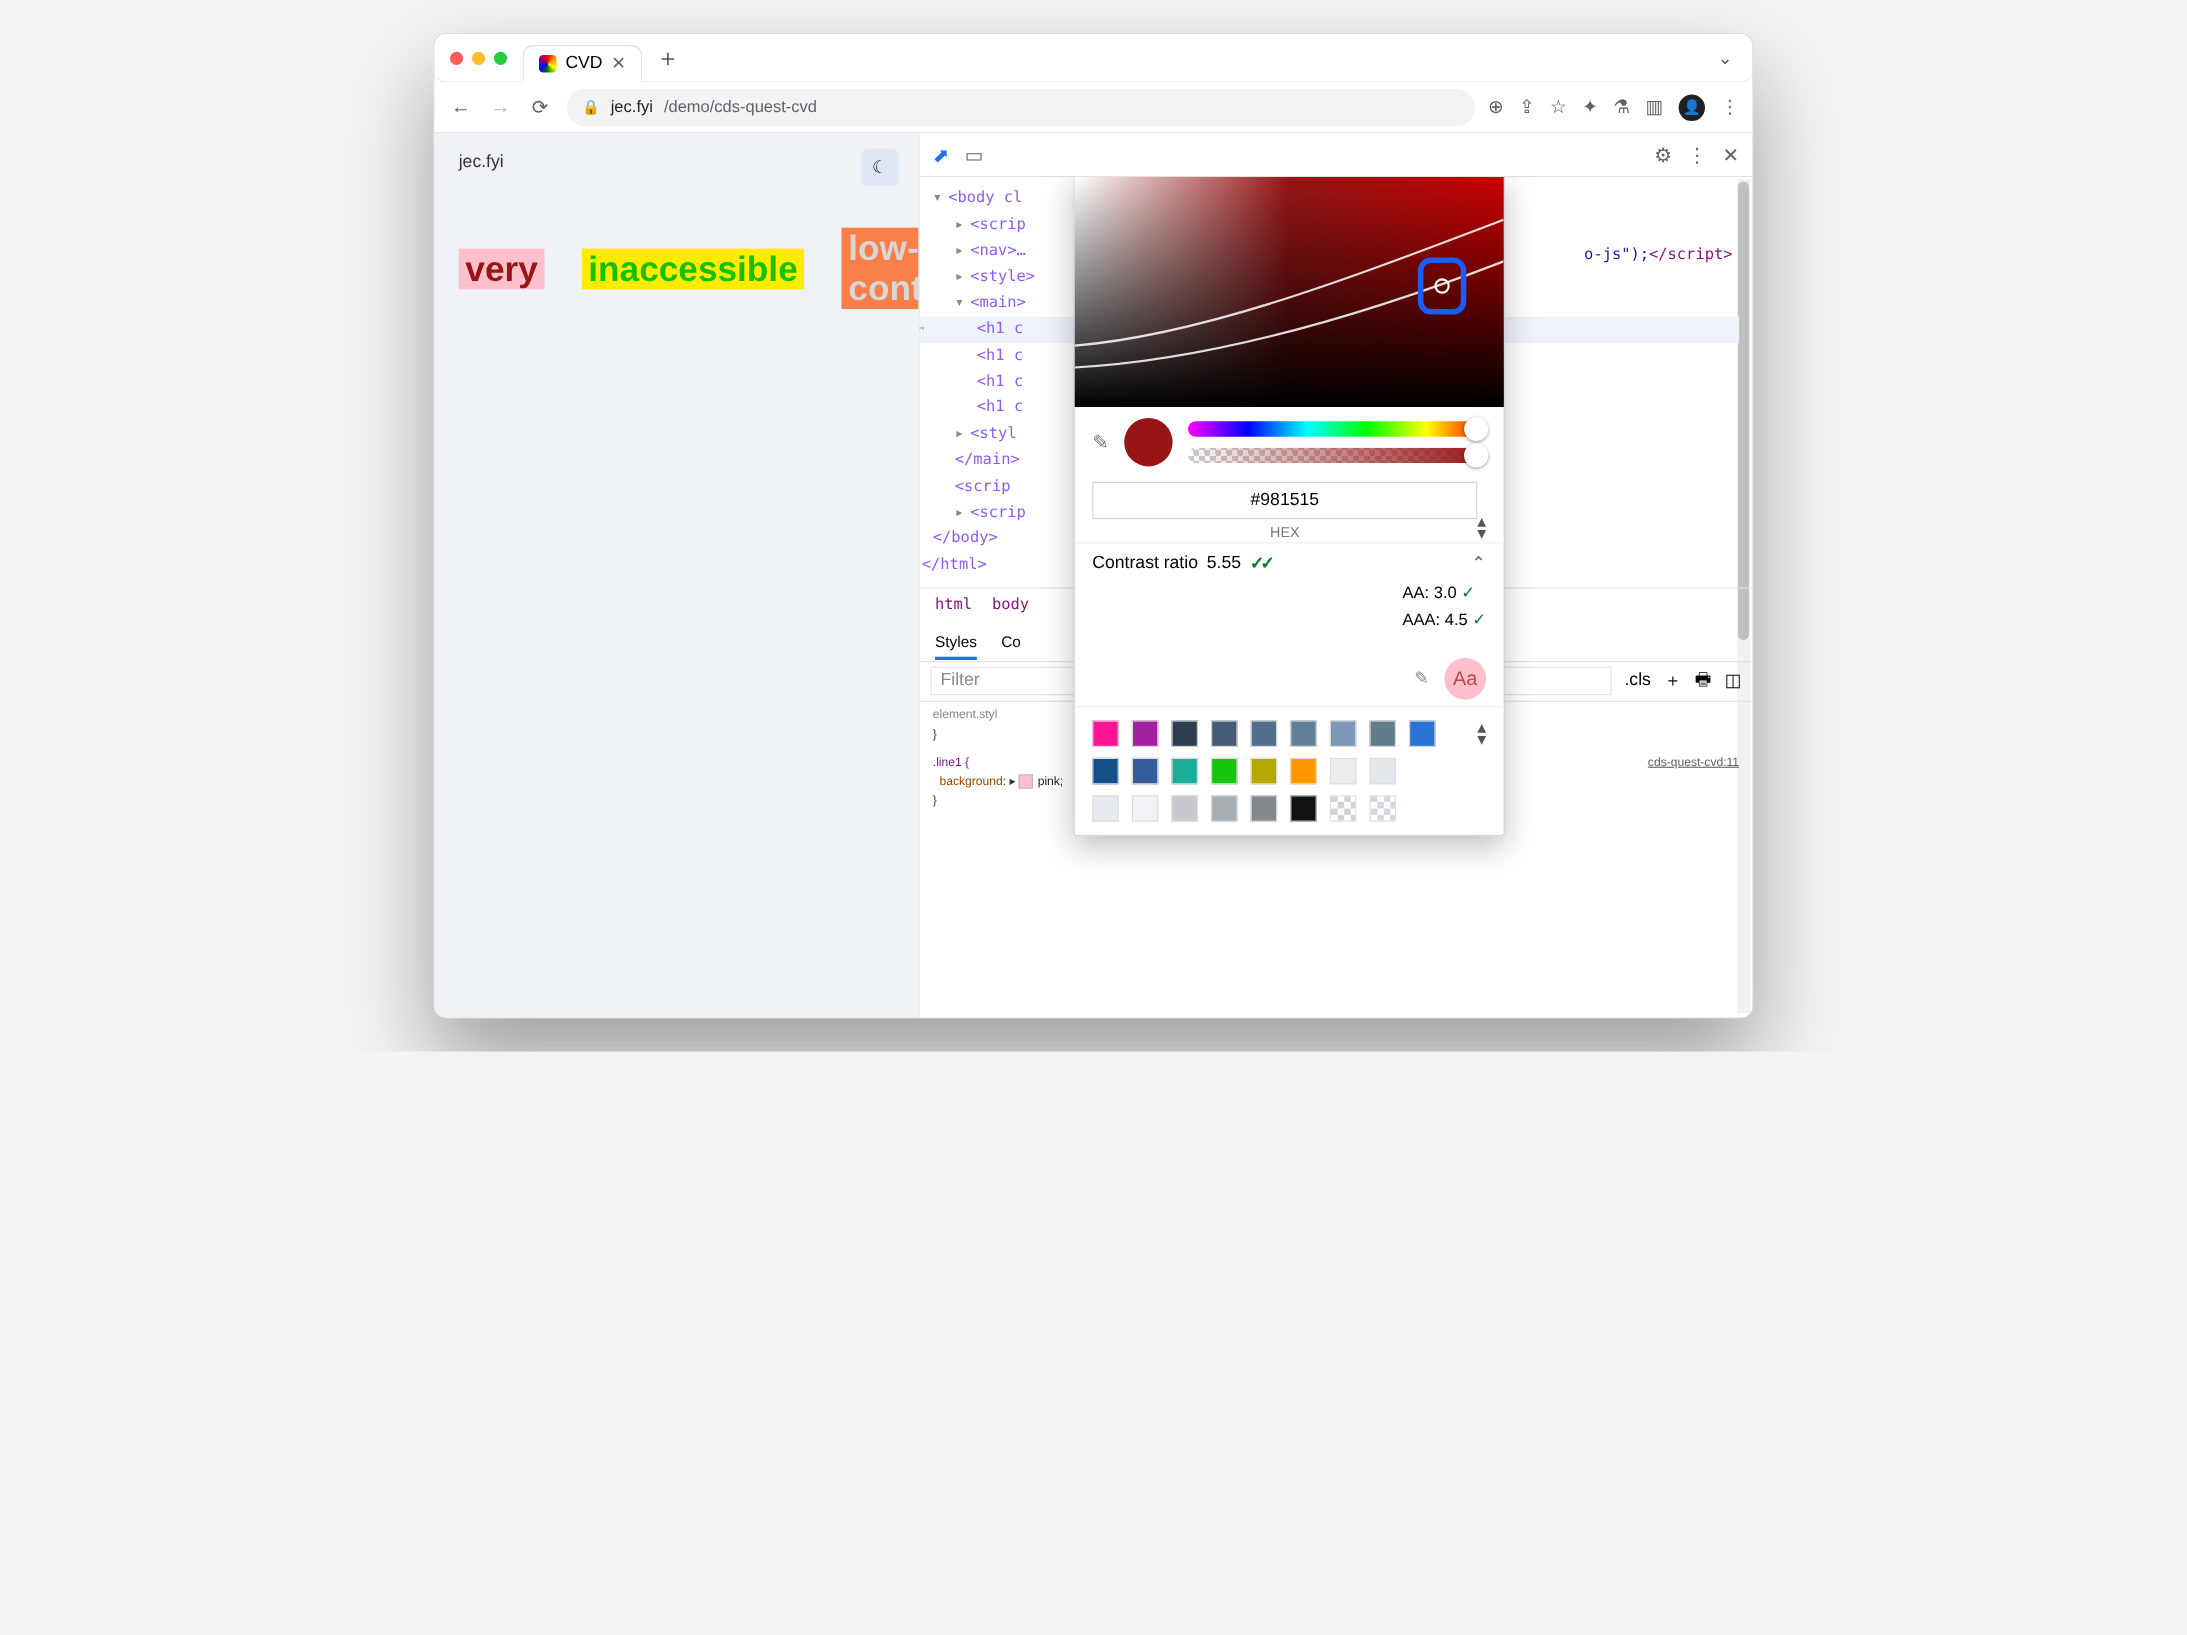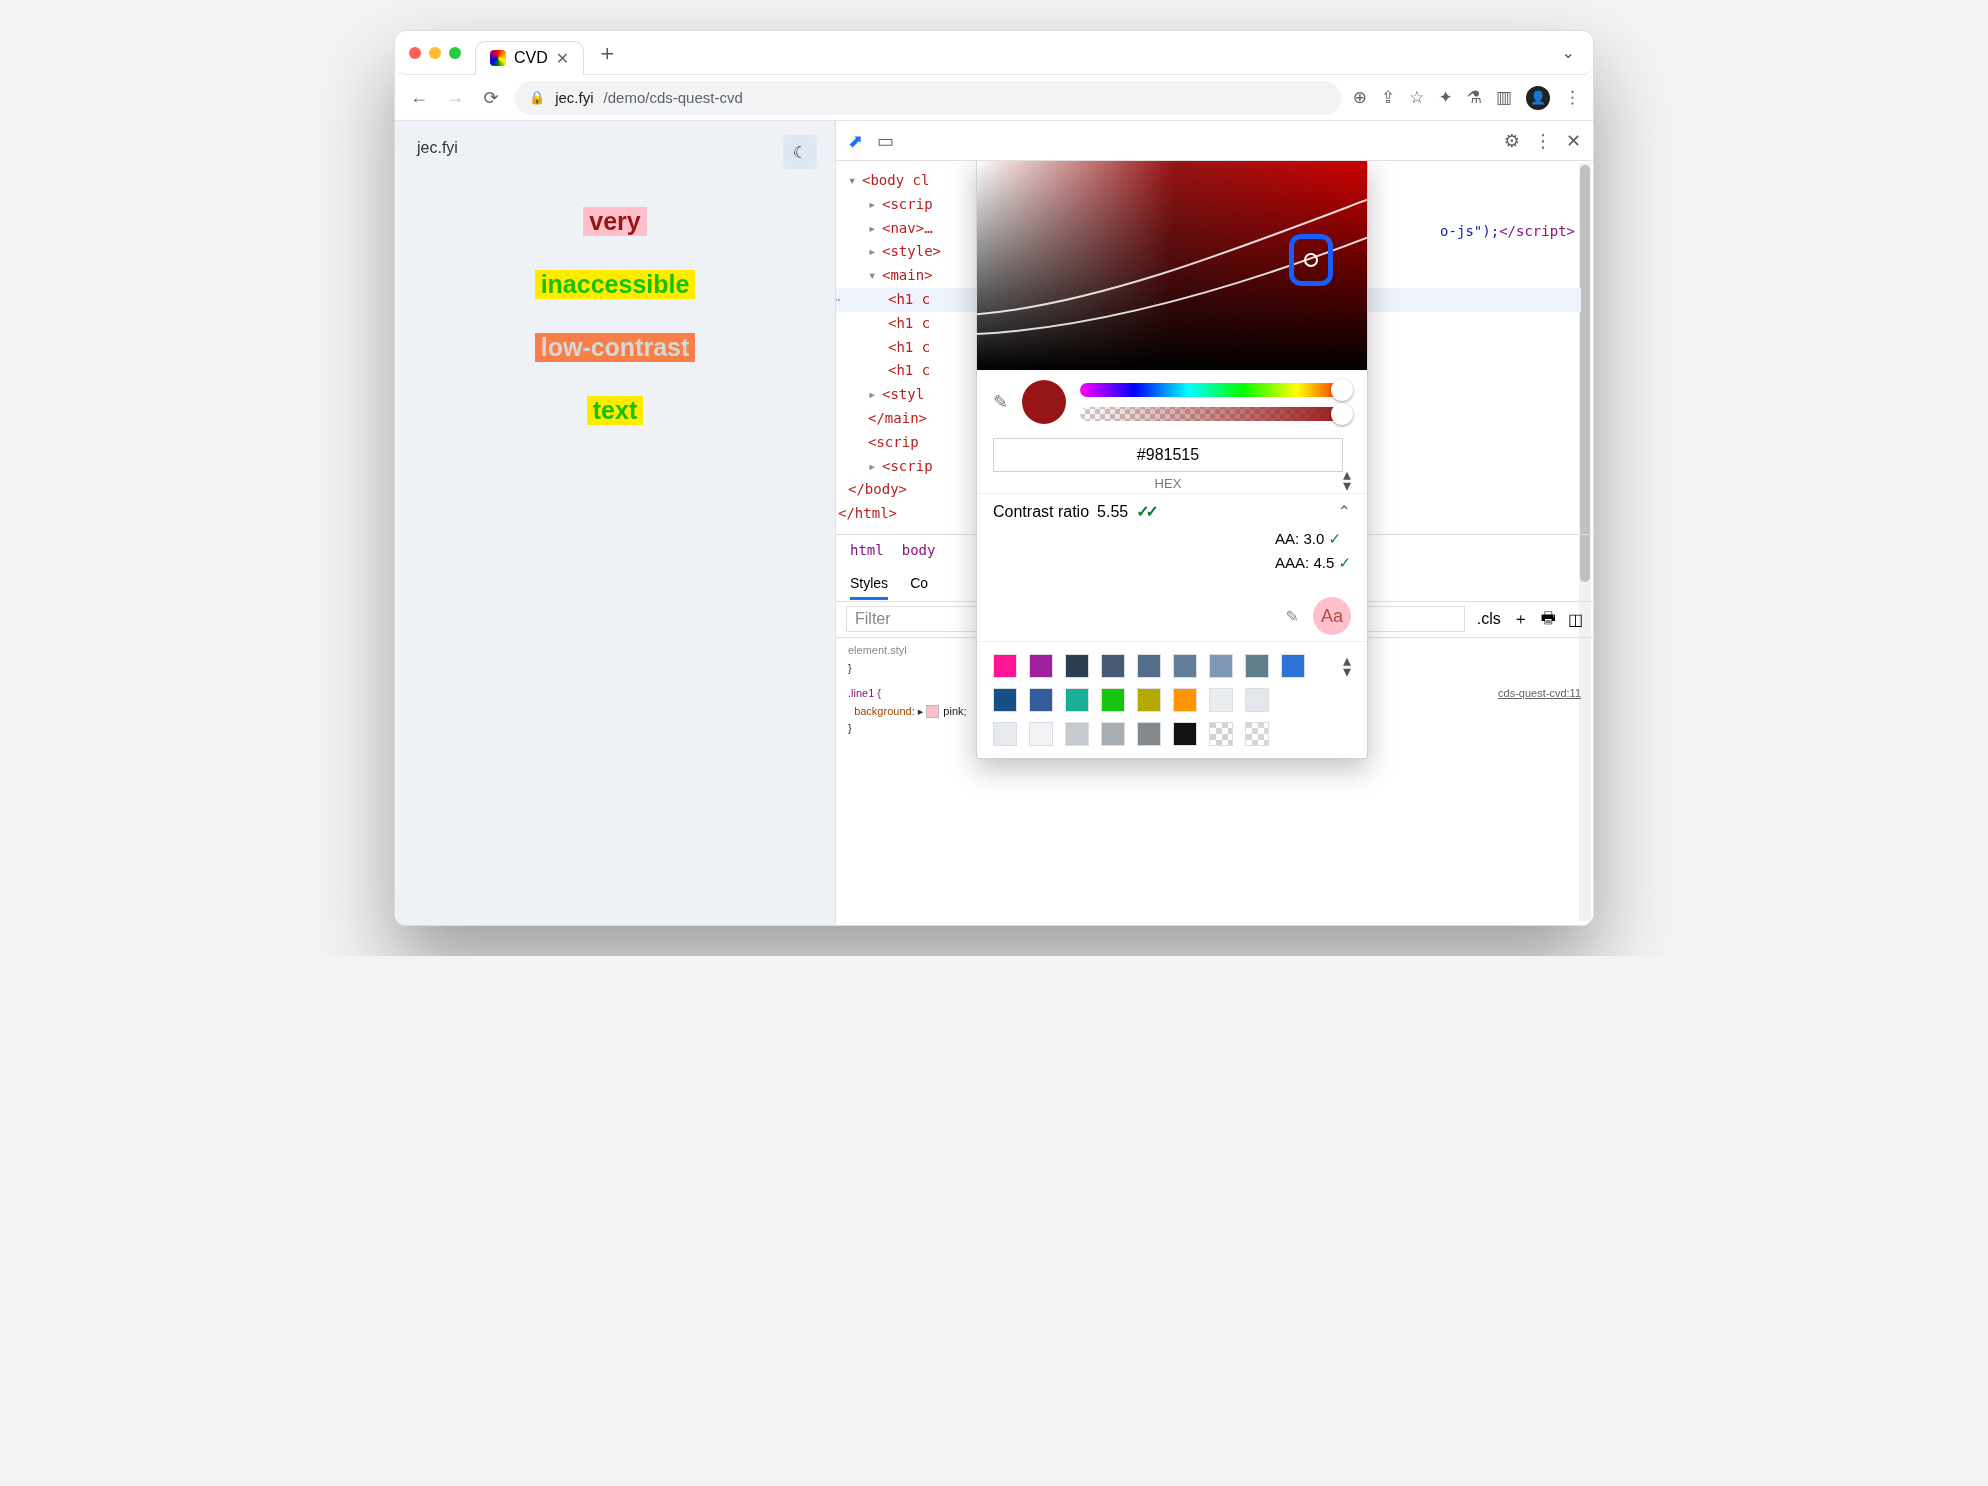--- a/index.html
+++ b/index.html
@@ -29,34 +29,34 @@
   .lock { font-size: 13px; color: #5f6368; }
   .url-path { color: #5f6368; }
   .right-icons { display: flex; gap: 14px; align-items: center; color: #5f6368; font-size: 17px; }
   .profile { width: 24px; height: 24px; border-radius: 50%; background: #202124; color:#fff; display:flex;align-items:center;justify-content:center; font-size:13px;}
   
   .split { flex: 1; display: flex; overflow: hidden; }
   .page { width: 440px; background: #eef2f7; padding: 18px 22px; position: relative; }
   .page-brand { font-size: 16px; color:#333; }
   .moon-btn { position: absolute; top: 14px; right: 18px; width: 34px; height: 34px; border-radius: 6px;
               background: #dfe7f4; display:flex;align-items:center;justify-content:center; color:#222; font-size:16px; }
-  .page-lines { margin-top: 50px; display:flex; flex-direction:column; align-items:center; gap: 34px; font-size: 25px; font-weight: 600; }
+  .page-lines { margin-top: 50px; display:flex; flex-direction:row; align-items:center; gap: 34px; font-size: 32px; font-weight: 600; }
   .l1 { background: pink; color:#981515; padding: 0 6px; }
   .l2 { background: #ffeb00; color:#17c100; padding: 0 6px; }
   .l3 { background: #f97e47; color:#d7d7d7; padding: 0 6px; }
   .l4 { background: #ffeb00; color:#17c100; padding: 0 6px; }
   
   .devtools { flex:1; display:flex; flex-direction:column; background:#fff; border-left:1px solid #e0e0e0; position:relative; }
   .dt-top { height: 40px; display:flex; align-items:center; gap:14px; padding:0 12px; border-bottom:1px solid #e0e0e0; }
   .dt-top-spacer { flex:1; }
   .dt-ico { color:#5f6368; font-size:18px; }
   .dt-ico.sel { color:#1a73e8; }
   .dt-body { flex:1; overflow:hidden; position:relative; }
   .elements { font-family: Menlo, Consolas, monospace; font-size: 14px; color:#5f6368; padding: 8px 12px; line-height: 1.7; }
-  .elements .tag { color:#b91c1c; }
+  .elements .tag { color:#8b5cf6; }
   .tri::before { content:"▸"; color:#888; display:inline-block; width:14px; }
   .tri.open::before { content:"▾"; }
   .row-h1 { background:#eef2fb; margin-left:-12px; padding-left:12px; display:flex; align-items:center; position:relative;}
   .row-h1 .dots { position:absolute; left:-4px; color:#aaa; }
   .ind { display:inline-block; width: 20px; }
   .dt-crumbs { height: 32px; border-top:1px solid #e0e0e0; display:flex; align-items:center; gap:18px; padding:0 14px; color:#881280; font-family:Menlo,Consolas,monospace; font-size:14px;}
   .styles-tabs { height: 36px; display:flex; align-items:center; gap: 22px; padding: 0 14px; border-bottom:1px solid #e0e0e0; font-size:14px;}
   .styles-tabs .active { border-bottom: 3px solid #1a73e8; font-weight:500; padding-bottom:6px; margin-bottom:-9px;}
   .styles-toolbar { height: 36px; display:flex; align-items:center; gap:12px; padding:0 10px; border-bottom:1px solid #e0e0e0; }
   .styles-filter { flex:1; border:1px solid #e0e0e0; height:26px; padding:0 8px; color:#888; display:flex;align-items:center;}

